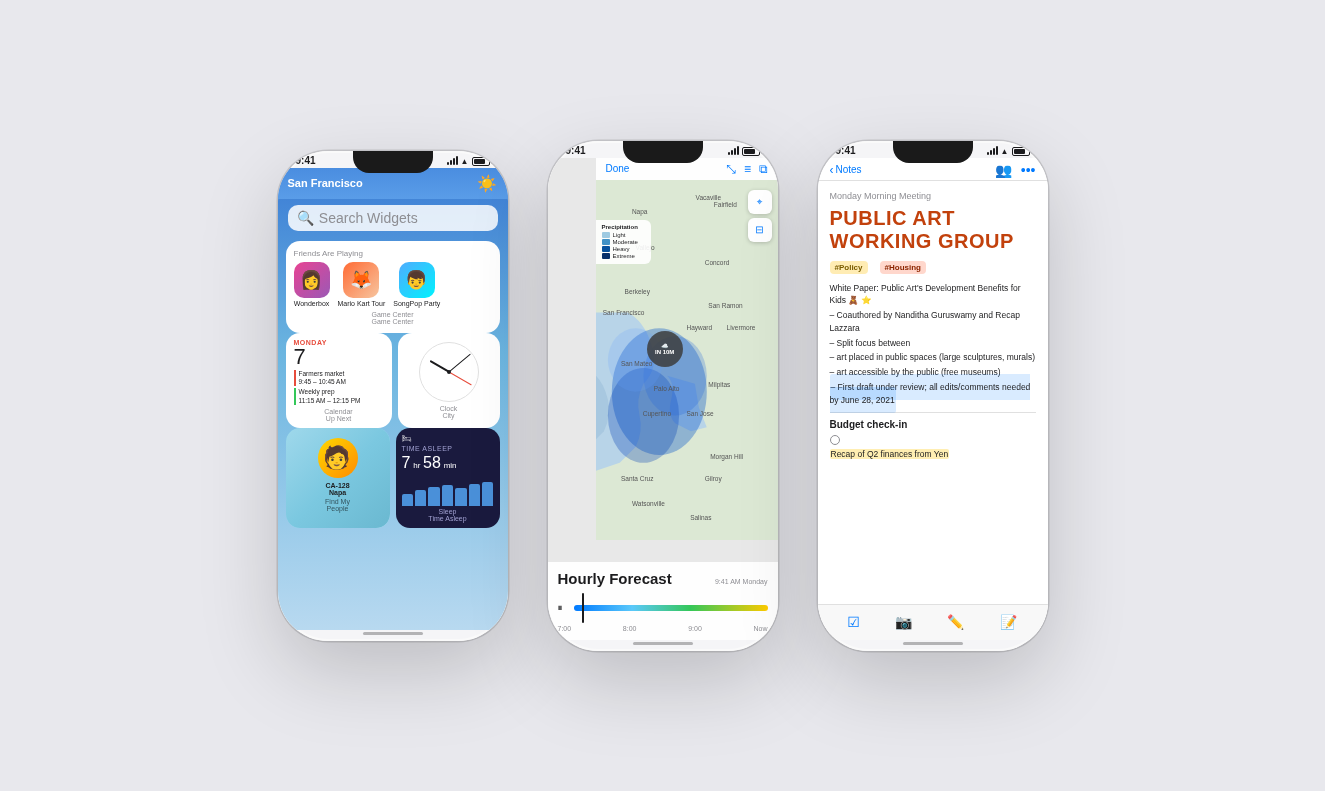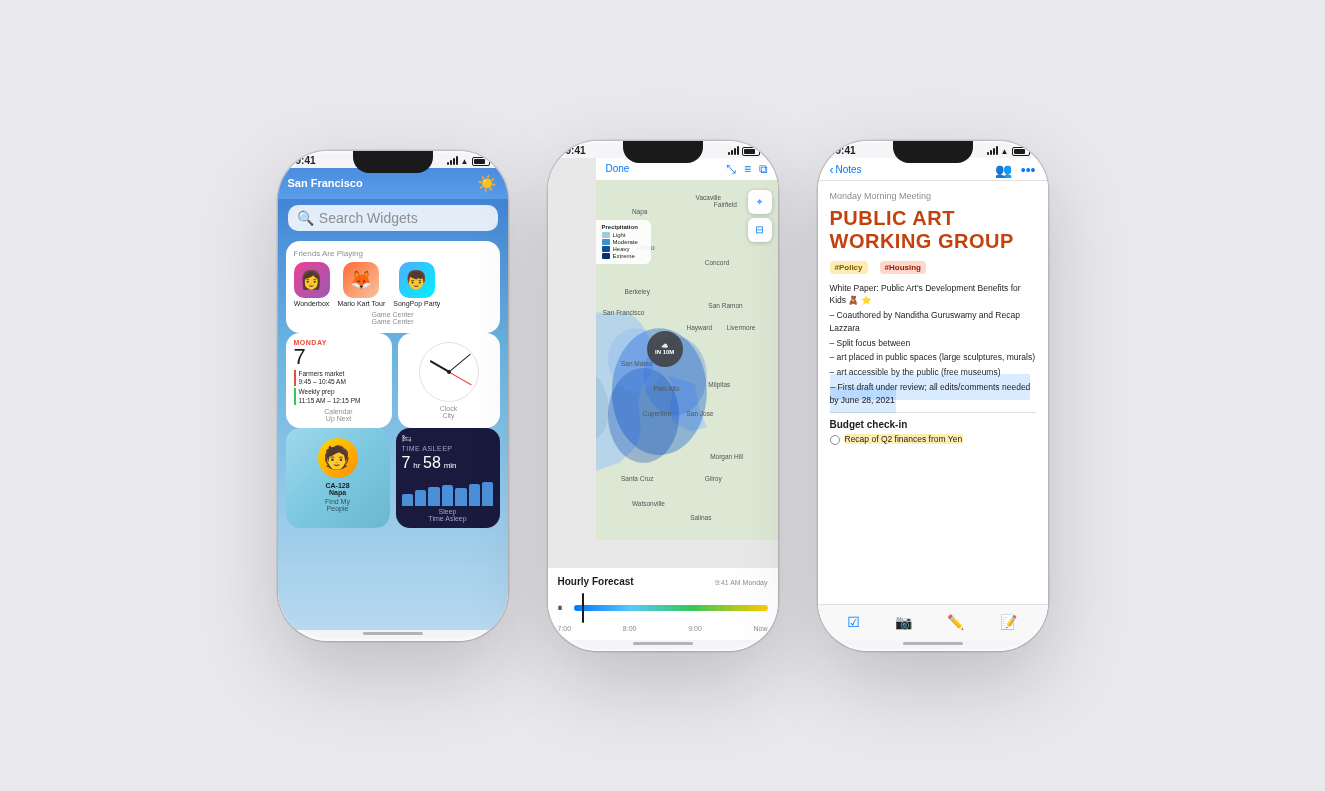--- a/index.html
+++ b/index.html
@@ -295,21 +295,21 @@
       display: flex; align-items: center; justify-content: center;
       font-size: 10px; color: #007aff;
       box-shadow: 0 1px 4px rgba(0,0,0,0.2);
     }
 
     .maps-forecast {
       background: rgba(255,255,255,0.95);
       position: absolute; bottom: 0; left: 0; right: 0;
       padding: 8px 10px;
     }
-    .forecast-title { font-size: 10px; font-weight: 600; color: #1c1c1e; }
+    .forecast-title { font-size: 15px; font-weight: 600; color: #1c1c1e; }
     .forecast-time { font-size: 7px; color: #8e8e93; }
     .forecast-bar-container {
       margin-top: 6px;
       position: relative; height: 30px;
     }
     .forecast-bar-bg {
       position: absolute; top: 50%; left: 0; right: 0;
       height: 6px; transform: translateY(-50%);
       background: linear-gradient(90deg, #007aff 0%, #5ac8fa 30%, #34c759 60%, #ffcc00 100%);
       border-radius: 3px;
@@ -368,21 +368,21 @@
       background: rgba(0, 122, 255, 0.15);
       border-radius: 2px; padding: 8px 1px;
     }
     .highlight-yellow {
       background: rgba(255, 200, 0, 0.3);
       border-radius: 2px; padding: 0 1px;
     }
     .notes-divider { height: 0.5px; background: #e0e0e0; margin: 6px 0; }
     .budget-section { }
     .budget-title { font-size: 10px; font-weight: 600; color: #1c1c1e; margin-bottom: 4px; }
-    .budget-item { display: flex; align-items: flex-start; gap: 4px; margin-bottom: 3px; }
+    .budget-item { display: flex; align-items: flex-start; gap: 4px; margin-bottom: 3px; flex-direction: column; }
     .budget-circle {
       width: 10px; height: 10px; border-radius: 50%;
       border: 1.5px solid #8e8e93;
       flex-shrink: 0; margin-top: 1px;
     }
     .budget-text { font-size: 8.5px; color: #1c1c1e; }
     .budget-highlight { background: rgba(255,200,0,0.3); border-radius: 2px; padding: 0 1px; }
 
     .notes-toolbar {
       position: absolute; bottom: 0; left: 0; right: 0;

